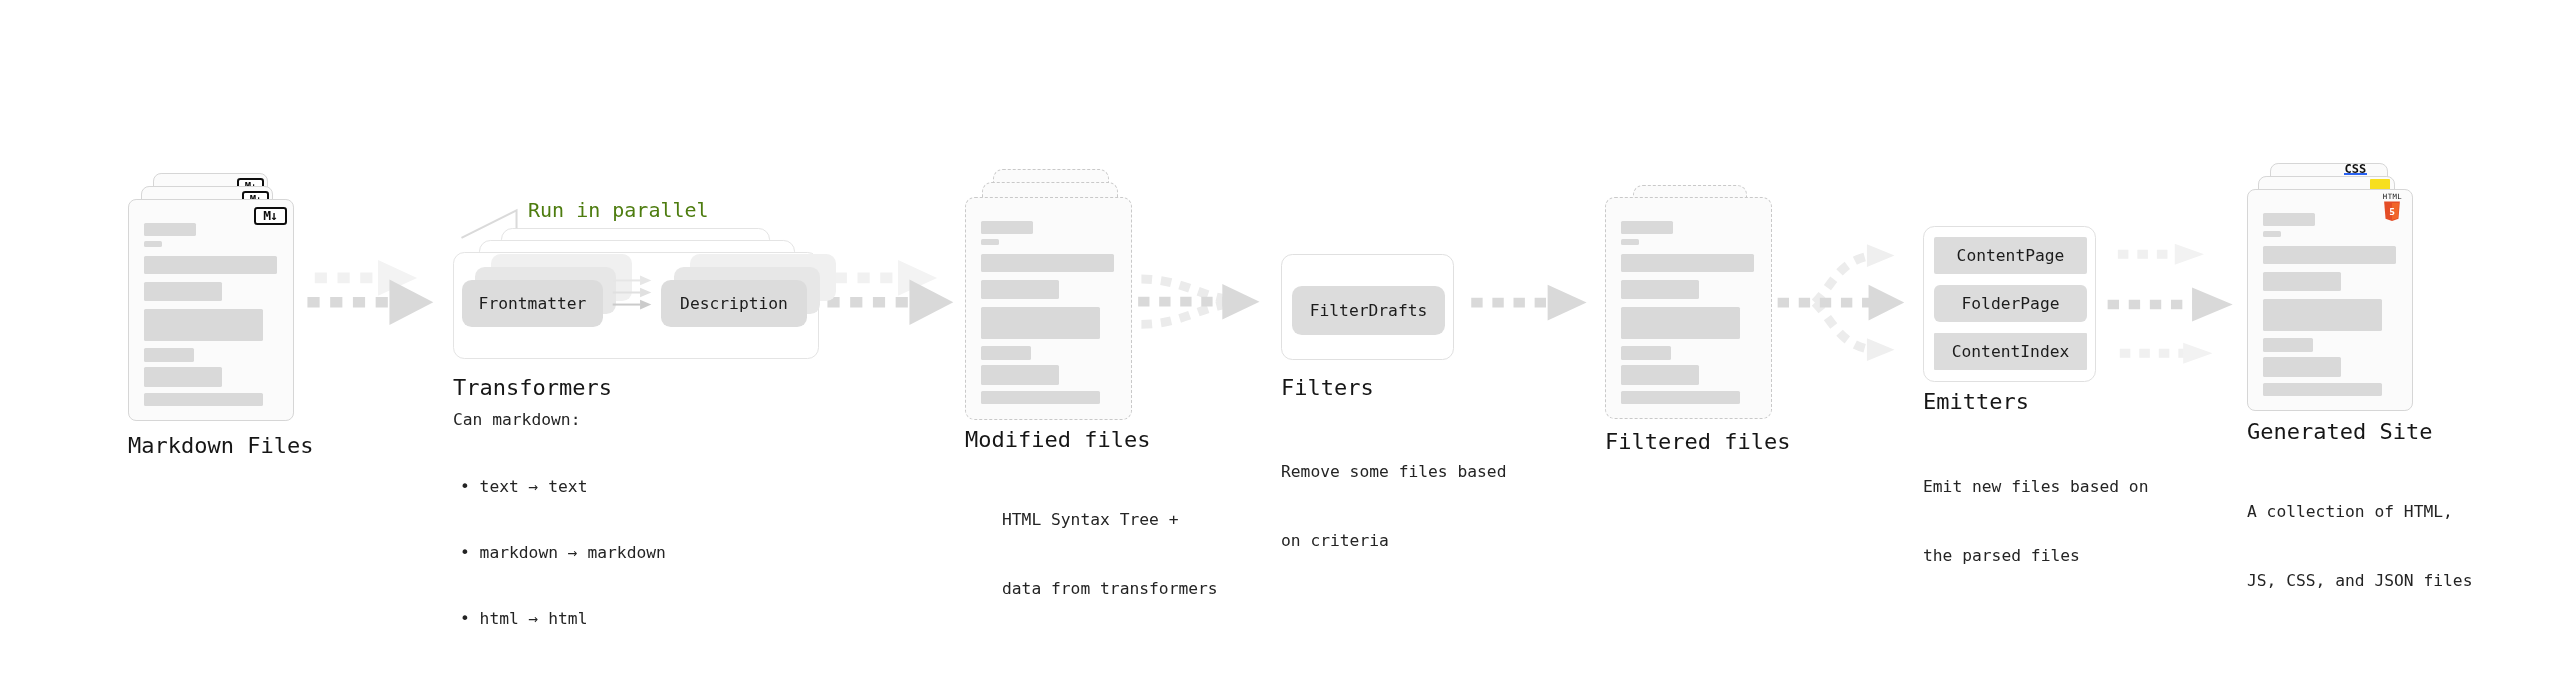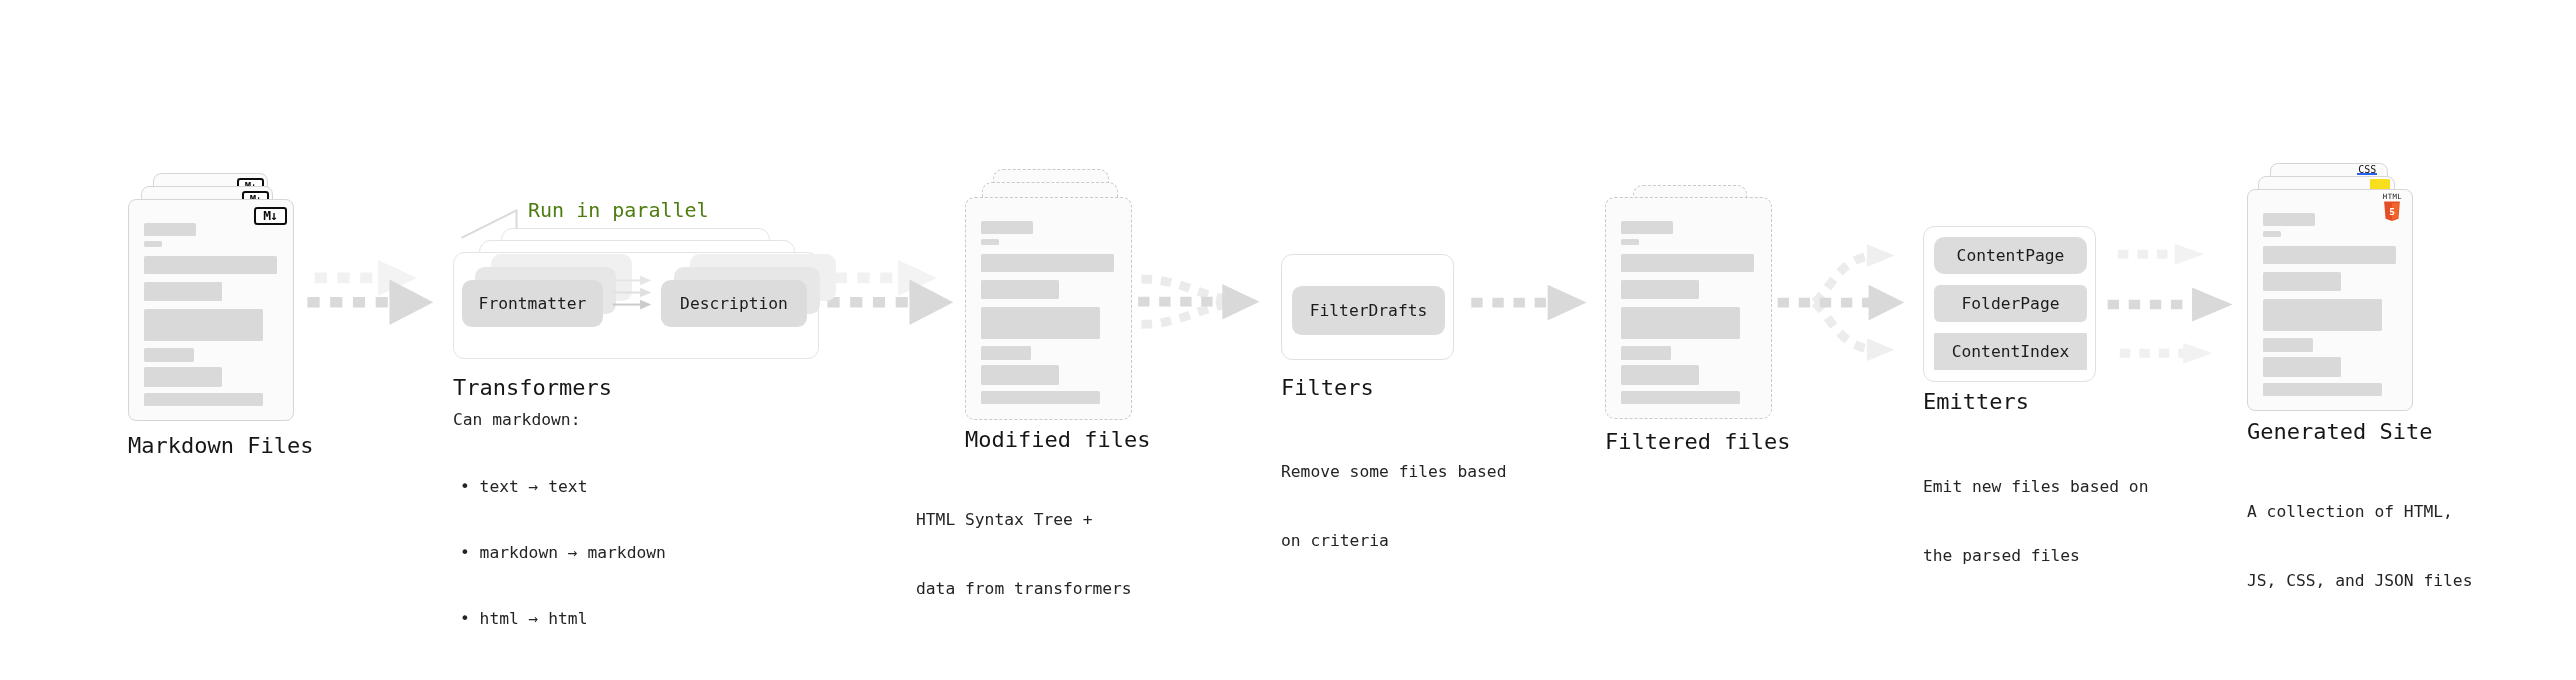--- a/index.html
+++ b/index.html
@@ -16,21 +16,21 @@
   .bars{position:absolute;left:15.4px;top:23px;display:flex;flex-direction:column;align-items:flex-start}
   .bar{background:#d9d9d9;border-radius:1.6px}
   .title{position:absolute;font-size:22px;color:#161616;white-space:pre}
   .desc{position:absolute;font-size:16.3px;line-height:23px;color:#242424;white-space:pre}
   .callout-label{position:absolute;font-size:20px;color:#4d7c0f;white-space:pre}
   .mdbadge{position:absolute;background:#fff;border:2px solid #0d0d0d;border-radius:3.3px;color:#0d0d0d;
            font-weight:bold;display:flex;align-items:center;justify-content:center;letter-spacing:-0.8px;box-sizing:border-box}
   .mdbadge.front{right:6.5px;top:6.5px;width:32.5px;height:18.7px;font-size:13px}
   .mdbadge.back{right:3.3px;top:4.1px;width:27px;height:16.3px;font-size:10.6px}
   .jsbadge{position:absolute;right:4.1px;top:2.4px;width:19.5px;height:13px;background:#f7df1e;border-radius:0.8px}
-  .cssbadge{position:absolute;right:10px;top:1.6px;font-size:10px;font-weight:normal;color:#111;
+  .cssbadge{position:absolute;right:20px;top:1.6px;font-size:12px;font-weight:bold;color:#111;
             border-bottom:2.4px solid #2962f1;padding:0 0.8px;line-height:7.3px}
   .html5wrap{position:absolute;right:9.8px;top:3.3px;width:19.5px;text-align:center}
   .html5wrap .htmltext{font-size:7.3px;font-weight:normal;color:#111;letter-spacing:0.4px;line-height:7.3px}
   svg{position:absolute;overflow:visible}
 </style>
 </head>
 <body>
 
 <div id="canvas">
 
@@ -116,21 +116,21 @@
           <div class="bar" style="width: 18px; height: 5.7px; margin-top: 4.9px;"></div>
           <div class="bar" style="width: 133px; height: 18.7px; margin-top: 9px;"></div>
           <div class="bar" style="width: 78px; height: 18.7px; margin-top: 8.1px;"></div>
           <div class="bar" style="width: 119px; height: 32px; margin-top: 8.1px;"></div>
           <div class="bar" style="width: 50px; height: 14px; margin-top: 6.5px;"></div>
           <div class="bar" style="width: 78px; height: 19.5px; margin-top: 5.7px;"></div>
           <div class="bar" style="width: 119px; height: 13px; margin-top: 5.7px;"></div>
         </div>
     </div>
     <div class="title" style="left:965px;top:427px">Modified files</div>
-    <div class="desc" style="left:916px;top:462px">
+    <div class="desc" style="left:1002px;top:462px">
       <div>HTML Syntax Tree +</div>
       <div>data from transformers</div>
     </div>
   </div>
 
   <svg style="left:1136px;top:258px" width="137" height="89" viewBox="0 0 168 110">
     <path d="M 6,26 C 55,26 80,48 115,51" fill="none" stroke="#ebebeb" stroke-width="11" stroke-dasharray="13 11"></path>
     <path d="M 6,82 C 55,82 80,60 115,57" fill="none" stroke="#ebebeb" stroke-width="11" stroke-dasharray="13 11"></path>
     <line x1="2" y1="54" x2="112" y2="54" stroke="#d9d9d9" stroke-width="12" stroke-dasharray="14 12"></line>
     <polygon points="106,32 106,76 152,54" fill="#d9d9d9"></polygon>
@@ -172,21 +172,21 @@
     <path d="M 48,82 C 70,60 78,30 118,24" fill="none" stroke="#ececec" stroke-width="11" stroke-dasharray="13 11"></path>
     <polygon points="112,10 112,38 146,24" fill="#efefef"></polygon>
     <path d="M 48,82 C 70,104 78,134 118,140" fill="none" stroke="#ececec" stroke-width="11" stroke-dasharray="13 11"></path>
     <polygon points="112,126 112,154 146,140" fill="#efefef"></polygon>
     <line x1="2" y1="82" x2="120" y2="82" stroke="#d9d9d9" stroke-width="12" stroke-dasharray="14 12"></line>
     <polygon points="114,60 114,104 158,82" fill="#d9d9d9"></polygon>
   </svg>
 
   <div>
     <div class="panel" style="left:1923px;top:226px;width:173px;height:156px"></div>
-    <div class="node" style="left:1934px;top:237px;width:153px;height:37px;border-radius:10px">ContentPage</div>
+    <div class="node" style="left:1934px;top:237px;width:153px;height:37px;border-radius:2px">ContentPage</div>
     <div class="node" style="left:1934px;top:285px;width:153px;height:37px;border-radius:6px">FolderPage</div>
     <div class="node" style="left:1934px;top:333px;width:153px;height:37px;border-radius:1px">ContentIndex</div>
     <div class="title" style="left:1923px;top:389px">Emitters</div>
     <div class="desc" style="left:1923px;top:429px">
       <div>Emit new files based on</div>
       <div>the parsed files</div>
     </div>
   </div>
 
   <svg style="left:2116px;top:242px" width="98" height="24.4" viewBox="0 0 120 30">

